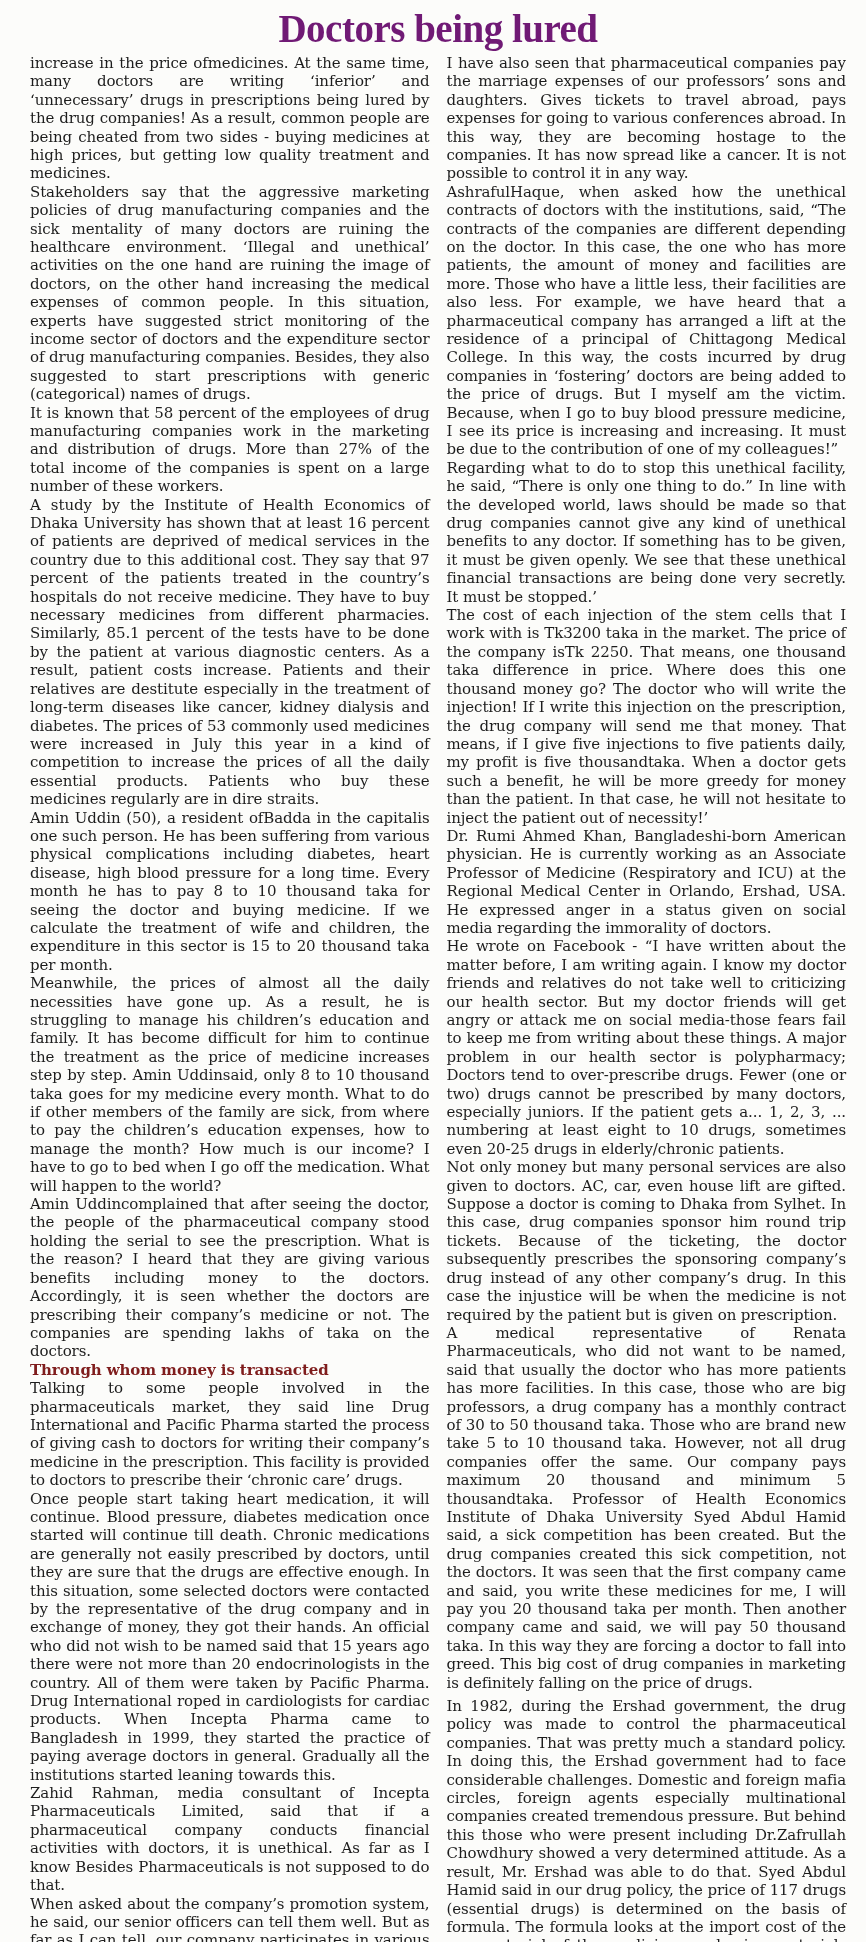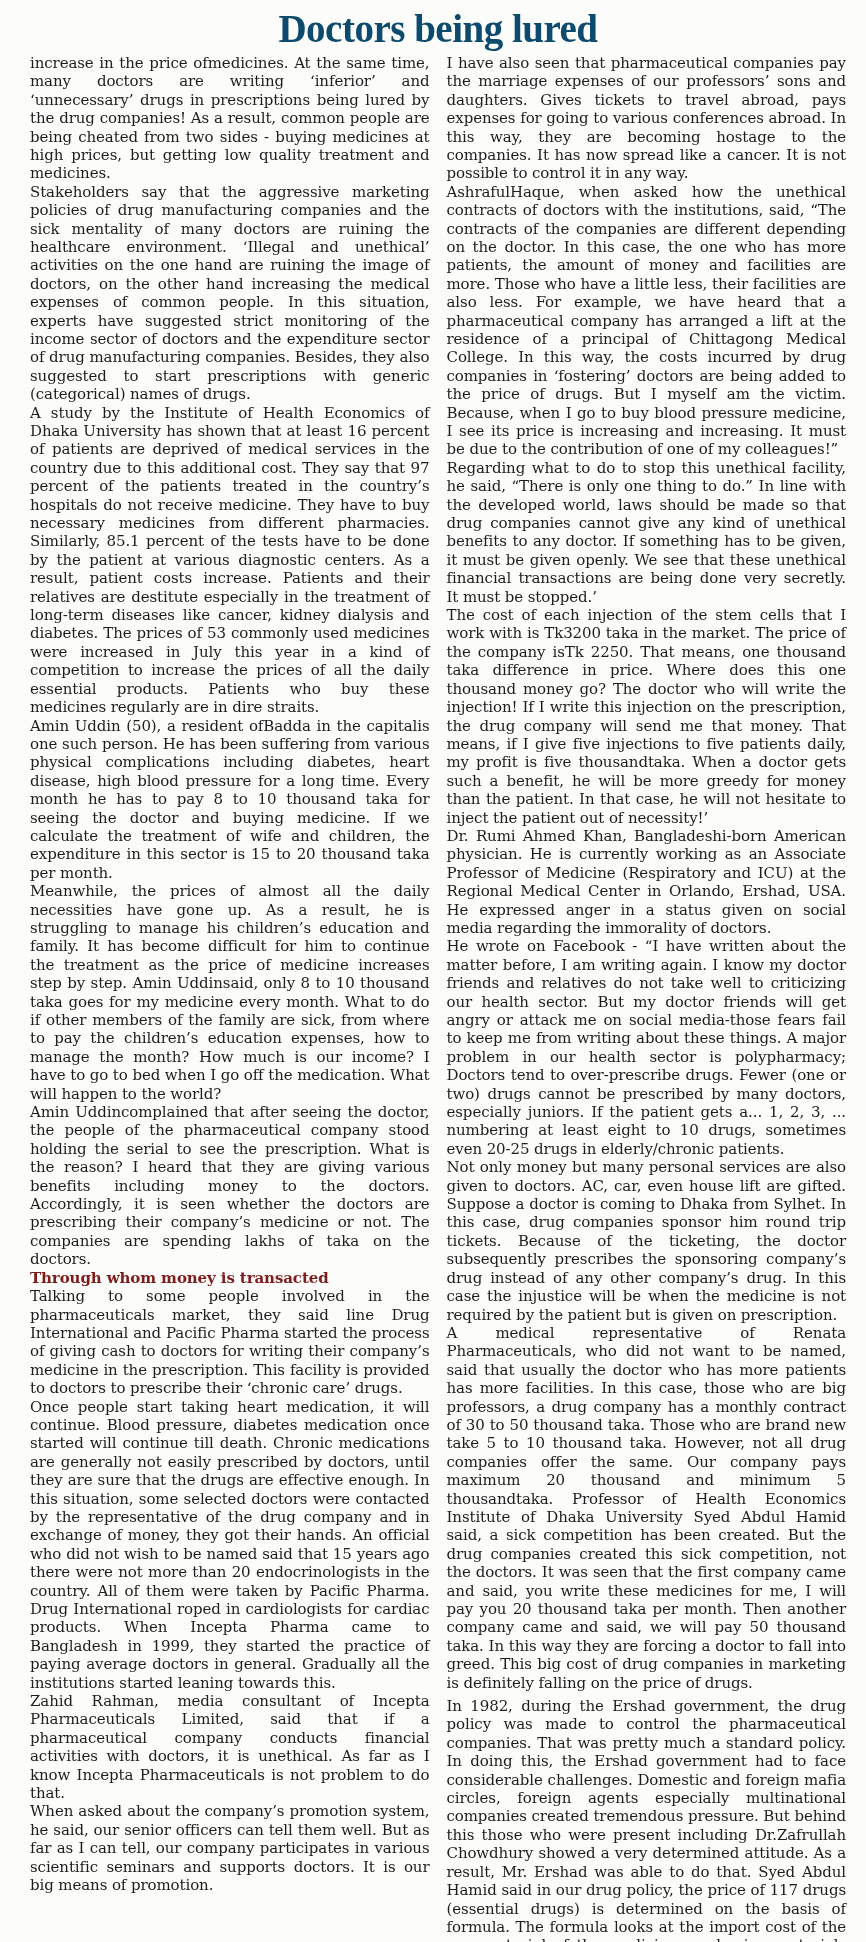--- a/index.html
+++ b/index.html
@@ -14,21 +14,21 @@
     font-family: "DejaVu Serif", serif;
     color: #1d1d1d;
   }
   .masthead { text-align: center; }
   .title {
     font-family: "Liberation Serif", serif;
     font-weight: bold;
     font-size: 39px;
     line-height: 1.1;
     margin: 2px 0 3px 0;
-    color: #0c4a6e;
+    color: #701a75;
     letter-spacing: -0.5px;
   }
   .subtitle {
     font-family: "Liberation Serif", serif;
     font-weight: bold;
     font-size: 13.5px;
     margin: 0 0 12px 0;
     color: #111111;
   }
   .columns {
@@ -56,28 +56,29 @@
 <body>
 
 <div class="page">
   <div class="masthead">
     <h1 class="title">Doctors being lured</h1>
   </div>
   <div class="columns">
     <div class="col col-left">
         <p class="para">increase in the price ofmedicines. At the same time, many doctors are writing ‘inferior’ and ‘unnecessary’ drugs in prescriptions being lured by the drug companies! As a result, common people are being cheated from two sides - buying medicines at high prices, but getting low quality treatment and medicines.</p>
         <p class="para">Stakeholders say that the aggressive marketing policies of drug manufacturing companies and the sick mentality of many doctors are ruining the healthcare environment. ‘Illegal and unethical’ activities on the one hand are ruining the image of doctors, on the other hand increasing the medical expenses of common people. In this situation, experts have suggested strict monitoring of the income sector of doctors and the expenditure sector of drug manufacturing companies. Besides, they also suggested to start prescriptions with generic (categorical) names of drugs.</p>
+        <p class="para">It is known that 58 percent of the employees of drug manufacturing companies work in the marketing and distribution of drugs. More than 27% of the total income of the companies is spent on a large number of these workers.</p>
         <p class="para">A study by the Institute of Health Economics of Dhaka University has shown that at least 16 percent of patients are deprived of medical services in the country due to this additional cost. They say that 97 percent of the patients treated in the country’s hospitals do not receive medicine. They have to buy necessary medicines from different pharmacies. Similarly, 85.1 percent of the tests have to be done by the patient at various diagnostic centers. As a result, patient costs increase. Patients and their relatives are destitute especially in the treatment of long-term diseases like cancer, kidney dialysis and diabetes. The prices of 53 commonly used medicines were increased in July this year in a kind of competition to increase the prices of all the daily essential products. Patients who buy these medicines regularly are in dire straits.</p>
         <p class="para">Amin Uddin (50), a resident ofBadda in the capitalis one such person. He has been suffering from various physical complications including diabetes, heart disease, high blood pressure for a long time. Every month he has to pay 8 to 10 thousand taka for seeing the doctor and buying medicine. If we calculate the treatment of wife and children, the expenditure in this sector is 15 to 20 thousand taka per month.</p>
         <p class="para">Meanwhile, the prices of almost all the daily necessities have gone up. As a result, he is struggling to manage his children’s education and family. It has become difficult for him to continue the treatment as the price of medicine increases step by step. Amin Uddinsaid, only 8 to 10 thousand taka goes for my medicine every month. What to do if other members of the family are sick, from where to pay the children’s education expenses, how to manage the month? How much is our income? I have to go to bed when I go off the medication. What will happen to the world?</p>
         <p class="para">Amin Uddincomplained that after seeing the doctor, the people of the pharmaceutical company stood holding the serial to see the prescription. What is the reason? I heard that they are giving various benefits including money to the doctors. Accordingly, it is seen whether the doctors are prescribing their company’s medicine or not. The companies are spending lakhs of taka on the doctors.</p>
         <p class="heading">Through whom money is transacted</p>
         <p class="para">Talking to some people involved in the pharmaceuticals market, they said line Drug International and Pacific Pharma started the process of giving cash to doctors for writing their company’s medicine in the prescription. This facility is provided to doctors to prescribe their ‘chronic care’ drugs.</p>
         <p class="para">Once people start taking heart medication, it will continue. Blood pressure, diabetes medication once started will continue till death. Chronic medications are generally not easily prescribed by doctors, until they are sure that the drugs are effective enough. In this situation, some selected doctors were contacted by the representative of the drug company and in exchange of money, they got their hands. An official who did not wish to be named said that 15 years ago there were not more than 20 endocrinologists in the country. All of them were taken by Pacific Pharma. Drug International roped in cardiologists for cardiac products. When Incepta Pharma came to Bangladesh in 1999, they started the practice of paying average doctors in general. Gradually all the institutions started leaning towards this.</p>
-        <p class="para">Zahid Rahman, media consultant of Incepta Pharmaceuticals Limited, said that if a pharmaceutical company conducts financial activities with doctors, it is unethical. As far as I know Incepta Pharmaceuticals is not problem to do that.</p>
+        <p class="para">Zahid Rahman, media consultant of Incepta Pharmaceuticals Limited, said that if a pharmaceutical company conducts financial activities with doctors, it is unethical. As far as I know Besides Pharmaceuticals is not supposed to do that.</p>
         <p class="para">When asked about the company’s promotion system, he said, our senior officers can tell them well. But as far as I can tell, our company participates in various scientific seminars and supports doctors. It is our big means of promotion.</p>
       </div>
     <div class="col col-right">
         <p class="para">I have also seen that pharmaceutical companies pay the marriage expenses of our professors’ sons and daughters. Gives tickets to travel abroad, pays expenses for going to various conferences abroad. In this way, they are becoming hostage to the companies. It has now spread like a cancer. It is not possible to control it in any way.</p>
         <p class="para">AshrafulHaque, when asked how the unethical contracts of doctors with the institutions, said, “The contracts of the companies are different depending on the doctor. In this case, the one who has more patients, the amount of money and facilities are more. Those who have a little less, their facilities are also less. For example, we have heard that a pharmaceutical company has arranged a lift at the residence of a principal of Chittagong Medical College. In this way, the costs incurred by drug companies in ‘fostering’ doctors are being added to the price of drugs. But I myself am the victim. Because, when I go to buy blood pressure medicine, I see its price is increasing and increasing. It must be due to the contribution of one of my colleagues!”</p>
         <p class="para">Regarding what to do to stop this unethical facility, he said, “There is only one thing to do.” In line with the developed world, laws should be made so that drug companies cannot give any kind of unethical benefits to any doctor. If something has to be given, it must be given openly. We see that these unethical financial transactions are being done very secretly. It must be stopped.’</p>
         <p class="para">The cost of each injection of the stem cells that I work with is Tk3200 taka in the market. The price of the company isTk 2250. That means, one thousand taka difference in price. Where does this one thousand money go? The doctor who will write the injection! If I write this injection on the prescription, the drug company will send me that money. That means, if I give five injections to five patients daily, my profit is five thousandtaka. When a doctor gets such a benefit, he will be more greedy for money than the patient. In that case, he will not hesitate to inject the patient out of necessity!’</p>
         <p class="para">Dr. Rumi Ahmed Khan, Bangladeshi-born American physician. He is currently working as an Associate Professor of Medicine (Respiratory and ICU) at the Regional Medical Center in Orlando, Ershad, USA. He expressed anger in a status given on social media regarding the immorality of doctors.</p>
         <p class="para">He wrote on Facebook - “I have written about the matter before, I am writing again. I know my doctor friends and relatives do not take well to criticizing our health sector. But my doctor friends will get angry or attack me on social media-those fears fail to keep me from writing about these things. A major problem in our health sector is polypharmacy; Doctors tend to over-prescribe drugs. Fewer (one or two) drugs cannot be prescribed by many doctors, especially juniors. If the patient gets a... 1, 2, 3, ... numbering at least eight to 10 drugs, sometimes even 20-25 drugs in elderly/chronic patients.</p>
         <p class="para">Not only money but many personal services are also given to doctors. AC, car, even house lift are gifted. Suppose a doctor is coming to Dhaka from Sylhet. In this case, drug companies sponsor him round trip tickets. Because of the ticketing, the doctor subsequently prescribes the sponsoring company’s drug instead of any other company’s drug. In this case the injustice will be when the medicine is not required by the patient but is given on prescription.</p>

